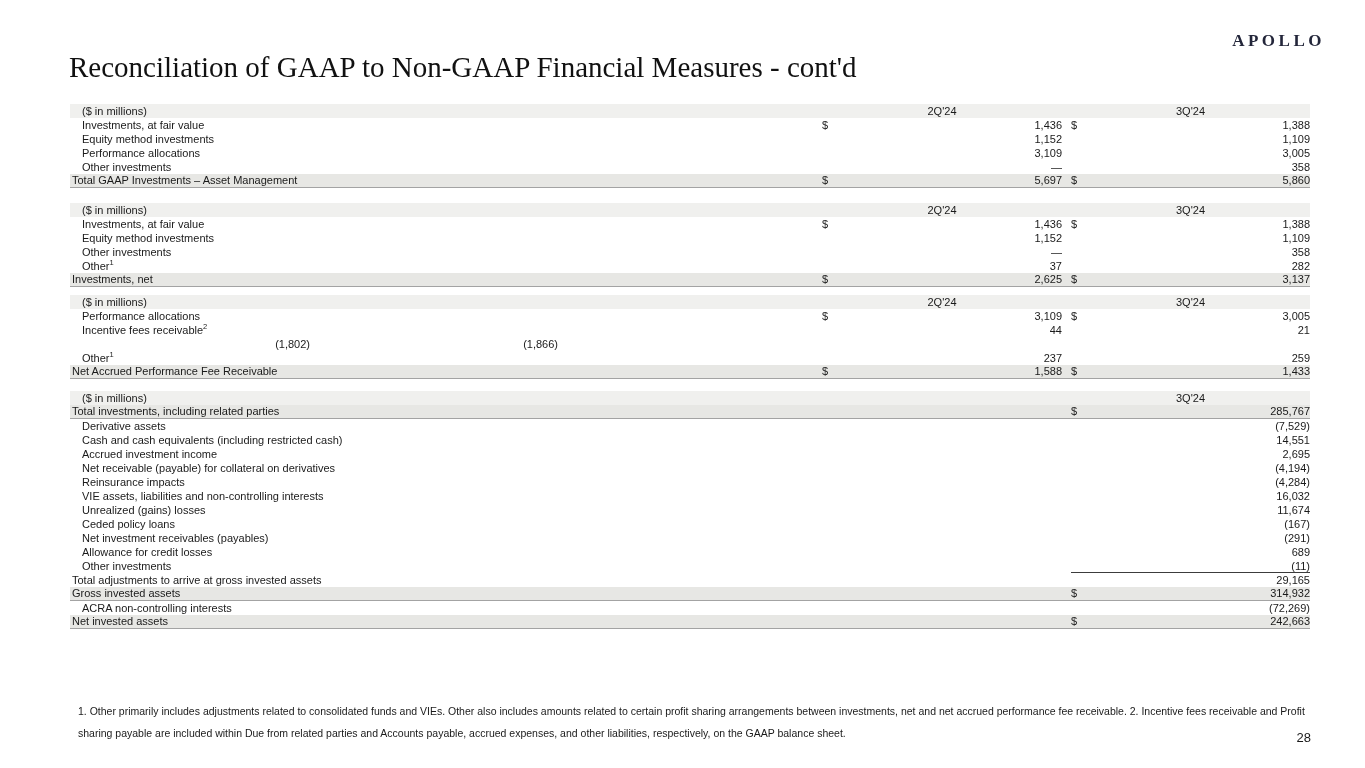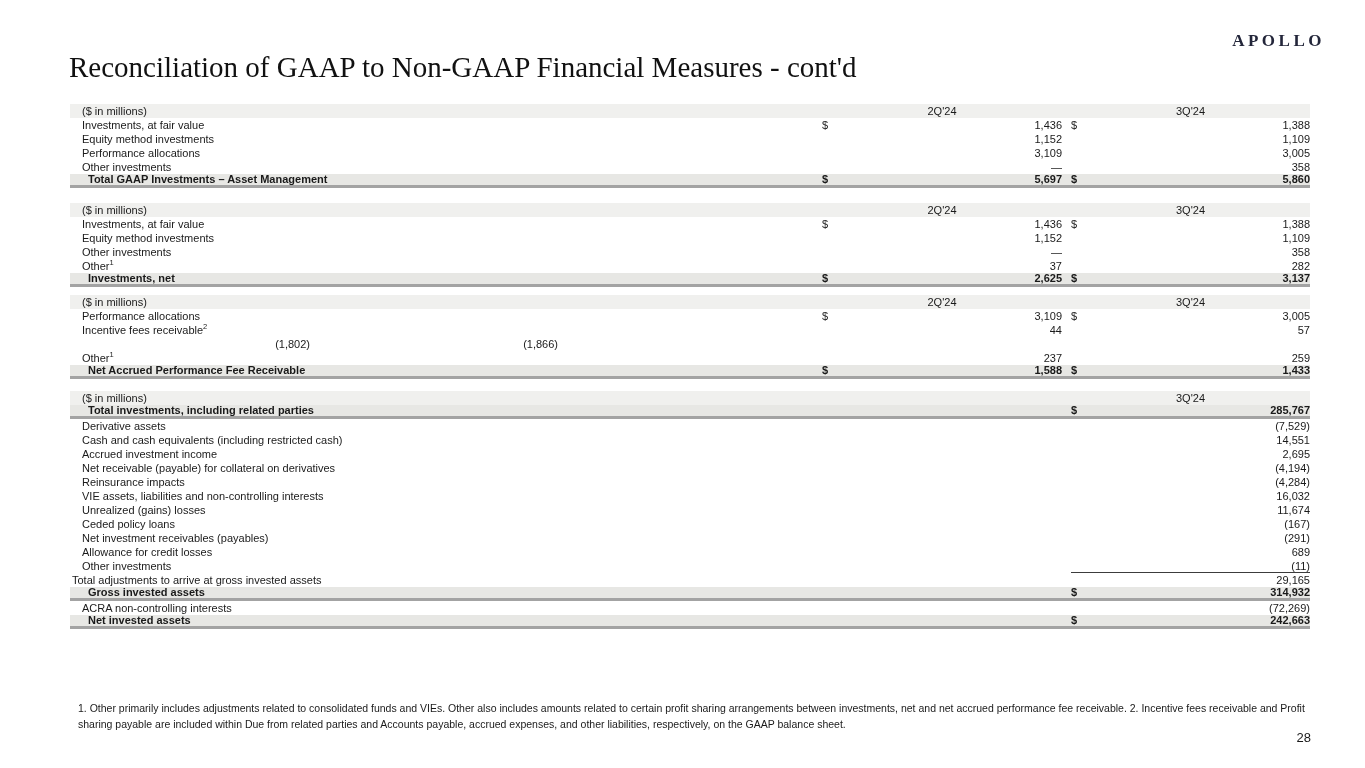--- a/index.html
+++ b/index.html
@@ -39,29 +39,28 @@
   .row .lbl sup { font-size: 7.5px; vertical-align: super; line-height: 0; }
   .grp { display: flex; align-items: center; flex: 0 0 auto; }
   .grp .cur { flex: 0 0 auto; }
   .grp .val { flex: 1 1 auto; text-align: right; }
   .c1 { width: 240px; }
   .c2 { width: 239px; margin-left: 9px; }
   .row.head { background: var(--header-band, #f0f0ee); }
   .row.head .colhead { flex: 1 1 auto; text-align: center; }
   .row.total {
     background: var(--total-band, #e7e7e4);
-    font-weight: bold;
-    border-bottom: 3px solid #a3a3a3;
-    padding-left: 16px;
+    font-weight: normal;
+    border-bottom: 1px solid #a3a3a3;
   }
   .row.total .lbl, .row.flush .lbl { padding-left: 2px; }
   .grp.sumline { border-top: 1px solid #3c3c3c; }
   .footnote {
     position: absolute; left: 78px; top: 700px; width: 1227px;
-    font-size: 10.5px; line-height: 16px; color: #1a1a1a;
+    font-size: 10.5px; line-height: 22px; color: #1a1a1a;
   }
   .pageno { position: absolute; right: 54px; top: 730px; font-size: 13px; }
 </style>
 </head>
 <body style="--header-band: #f0f0ee; --total-band: #e7e7e4; --text: #1a1a1a; --logo: #23263a;">
 
 <div class="logo">APOLLO</div>
 <h1 class="title">Reconciliation of GAAP to Non-GAAP Financial Measures - cont'd</h1>
 
 <div class="tables" id="tables">
@@ -221,21 +220,21 @@
         </div>
   </div>
       <div class="row">
     <div class="lbl"><span class="t">Incentive fees receivable</span><sup class="sup">2</sup></div>
     <div class="grp c1">
           <span class="cur"></span>
           <span class="val">44</span>
         </div>
     <div class="grp c2">
           <span class="cur"></span>
-          <span class="val">57</span>
+          <span class="val">21</span>
         </div>
   </div>
       <div class="row">
     <div class="grp c1">
           <span class="cur"></span>
           <span class="val">(1,802)</span>
         </div>
     <div class="grp c2">
           <span class="cur"></span>
           <span class="val">(1,866)</span>

